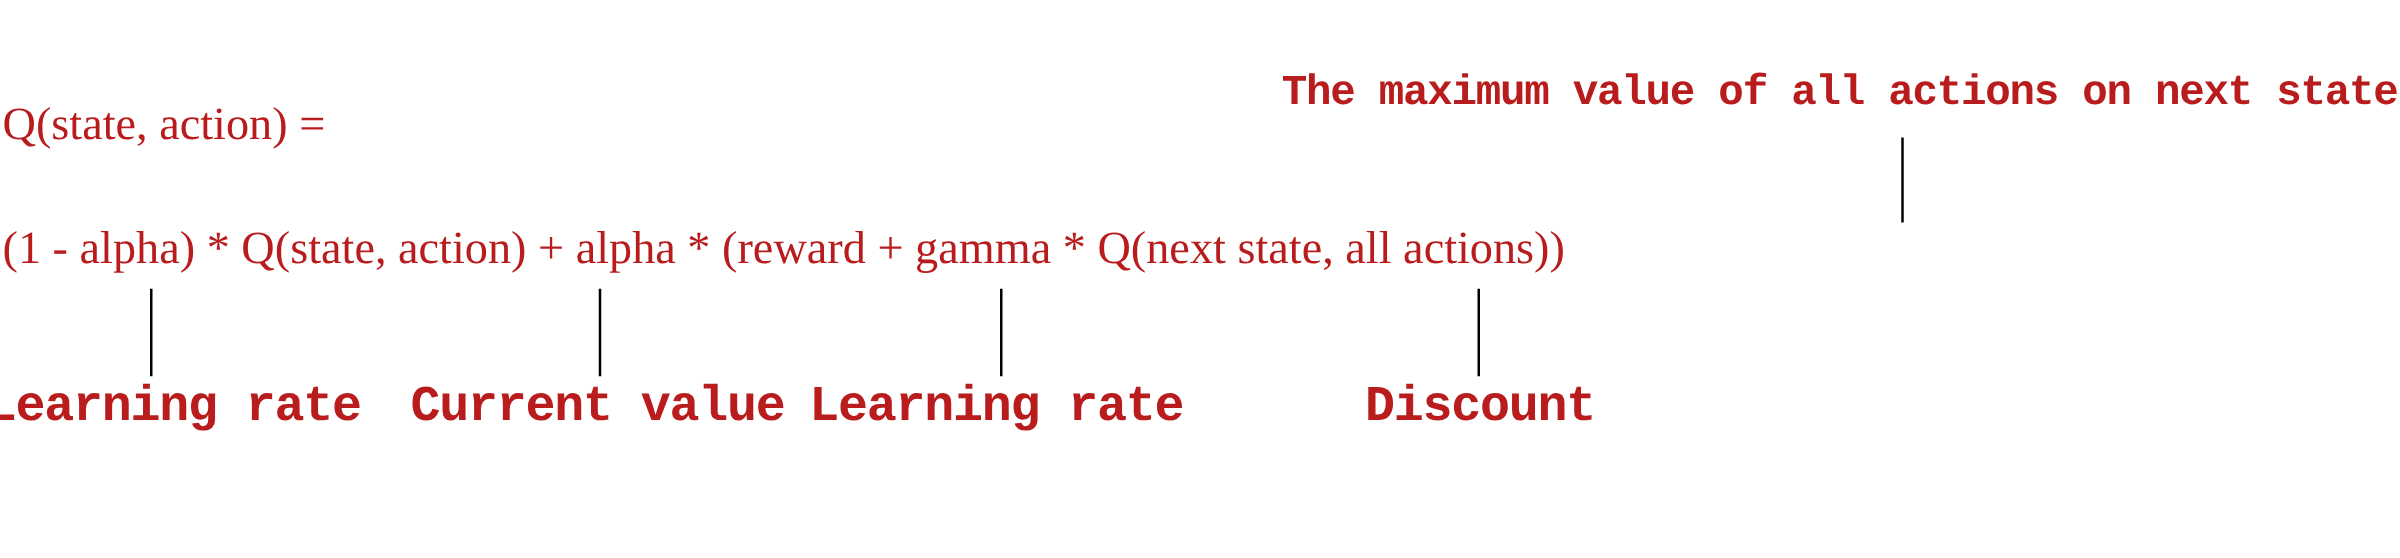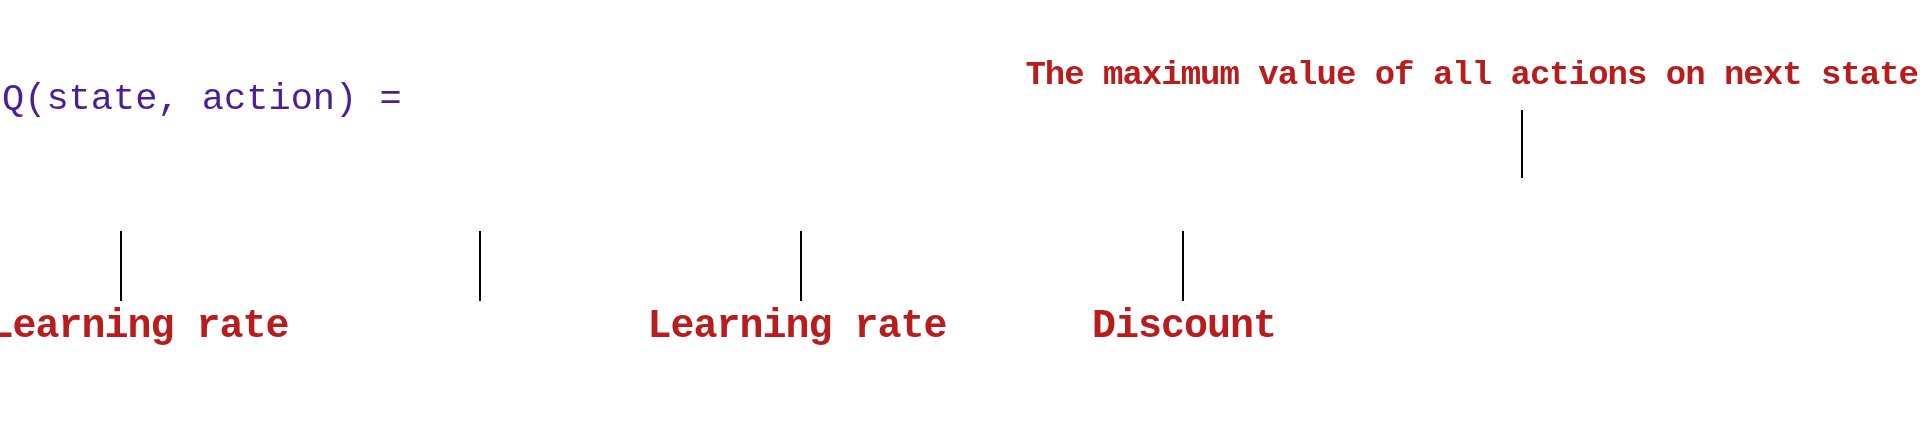--- a/index.html
+++ b/index.html
@@ -14,24 +14,24 @@
     background: #ffffff;
     font-family: "DejaVu Sans", sans-serif;
   }
   .canvas {
     position: absolute;
     inset: 0;
     background: #ffffff;
   }
   .mono {
     position: absolute;
-    font-family: Liberation Mono, monospace;
+    font-family: Liberation Serif, serif;
     font-size: 37px;
     line-height: 1;
-    color: #4c1d95;
+    color: #b91c1c;
     white-space: pre;
   }
   .eq-lhs {
     left: 2px;
     top: 81px;
   }
   .eq-rhs {
     left: 2px;
     top: 180px;
   }
@@ -82,23 +82,25 @@
 <body>
 
 <div class="canvas">
 
   <div class="mono eq-lhs">Q(state, action) =</div>
 
   <div class="callout-label callout-top">The maximum value of all actions on next state</div>
 
   <div class="vline vline-top"></div>
 
+  <div class="mono eq-rhs">(1 - alpha) * Q(state, action) + alpha * (reward + gamma * Q(next state, all actions))</div>
 
   <div class="vline vline-bottom" id="vline-1"></div>
   <div class="vline vline-bottom" id="vline-2"></div>
   <div class="vline vline-bottom" id="vline-3"></div>
   <div class="vline vline-bottom" id="vline-4"></div>
 
   <div class="callout-label callout-bottom" id="label-1">Learning rate</div>
+  <div class="callout-label callout-bottom" id="label-2">Current value</div>
   <div class="callout-label callout-bottom" id="label-3">Learning rate</div>
   <div class="callout-label callout-bottom" id="label-4">Discount</div>
 
 </div>
 
 </body></html>

